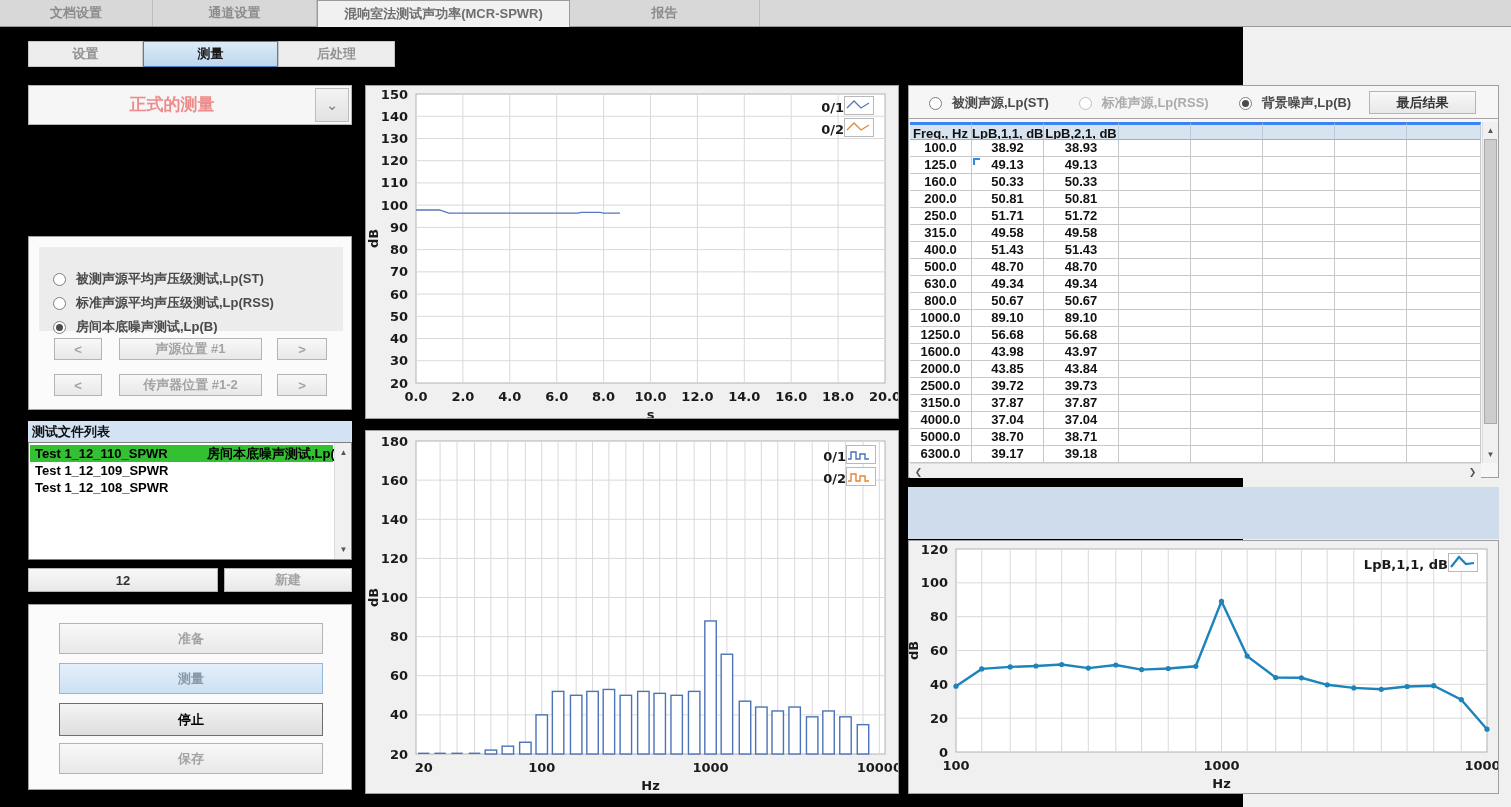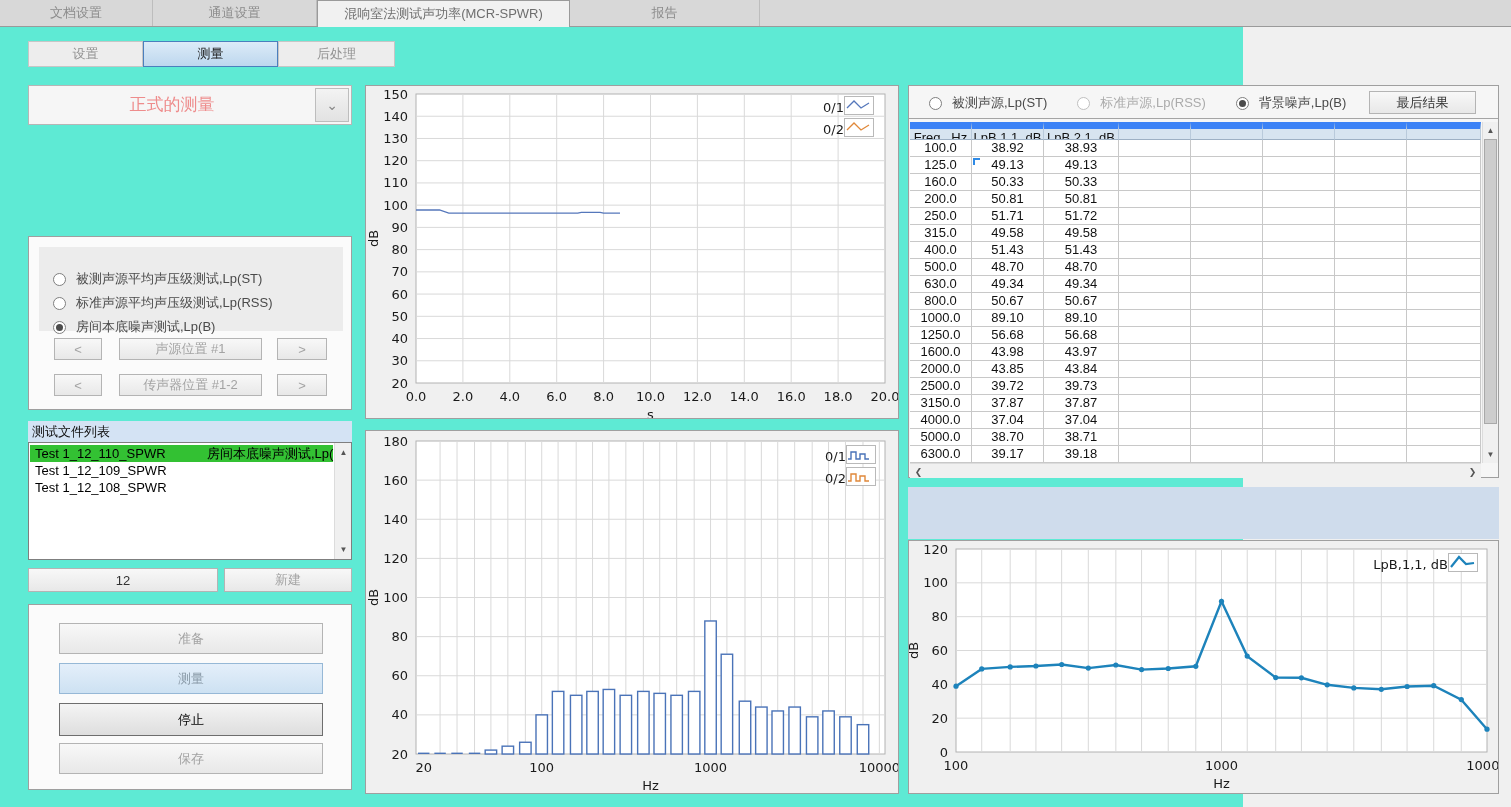--- a/index.html
+++ b/index.html
@@ -1,18 +1,18 @@
 <!DOCTYPE html>
 <html><head>
 <meta charset="utf-8">
 <style>
   html,body{margin:0;padding:0;}
   body{width:1511px;height:807px;overflow:hidden;background:#f0f0f0;
        font-family:"Liberation Sans","DejaVu Sans",sans-serif;font-size:13px;color:#222;}
-  #app{position:relative;width:1243px;height:807px;background:#5eead4;}
+  #app{position:relative;width:1243px;height:807px;background:#000000;font-weight:bold;}
   .abs{position:absolute;}
 
   
   #tabbar{position:absolute;left:0;top:0;width:1511px;height:26px;background:#d8d8d8;
           border-bottom:1px solid #9a9a9a;display:flex;}
   .tab{height:26px;display:flex;align-items:center;justify-content:center;color:#8c8c8c;
        border-right:1px solid #bdbdbd;box-sizing:border-box;font-size:13px;}
   .tab.active{background:#f1f1f1;border:1px solid #9a9a9a;border-bottom:none;color:#6e6e6e;
        margin-bottom:-1px;height:27px;}
   
@@ -80,21 +80,21 @@
 
   
   #rightTop{position:absolute;left:908px;top:85px;width:591px;height:393px;background:#f6f6f6;
         border:1px solid #9f9f9f;box-sizing:border-box;}
   #filterRow{position:absolute;left:12px;top:0;right:0;height:32px;}
   #filterRadios{position:absolute;left:8px;top:5px;display:flex;gap:30px;}
   #lastResultBtn{right:22px;top:5px;width:107px;height:23px;}
   #rtDivider{position:absolute;left:0;top:32px;right:0;height:1px;background:#a5a5a5;}
   #thead{position:absolute;left:1px;top:36px;right:17px;height:18px;display:flex;}
   .hcell{box-sizing:border-box;background:#d7e4f0;border-right:1px solid #b9cadb;
-        border-top:7px solid #3b82f6;border-bottom:1px solid #9db0c4;height:18px;line-height:17px;
+        border-top:3px solid #3b82f6;border-bottom:1px solid #9db0c4;height:18px;line-height:17px;
         text-align:center;font-size:13px;color:#111;white-space:nowrap;overflow:hidden;}
   #tbody{position:absolute;left:1px;top:54px;right:17px;height:323px;background:#fff;}
   .trow{display:flex;height:17px;}
   .tcell{box-sizing:border-box;border-right:1px solid #c8c8c8;border-bottom:1px solid #c8c8c8;
         height:17px;line-height:16px;text-align:center;font-size:13px;color:#111;position:relative;}
   .tcell.mark::before{content:'';position:absolute;left:1px;top:1px;width:5px;height:5px;
         border-left:2px solid #2e8ae6;border-top:2px solid #2e8ae6;}
   #blueBand{position:absolute;left:908px;top:487px;width:591px;height:52px;background:#cfdcec;}
 </style>
 </head>

